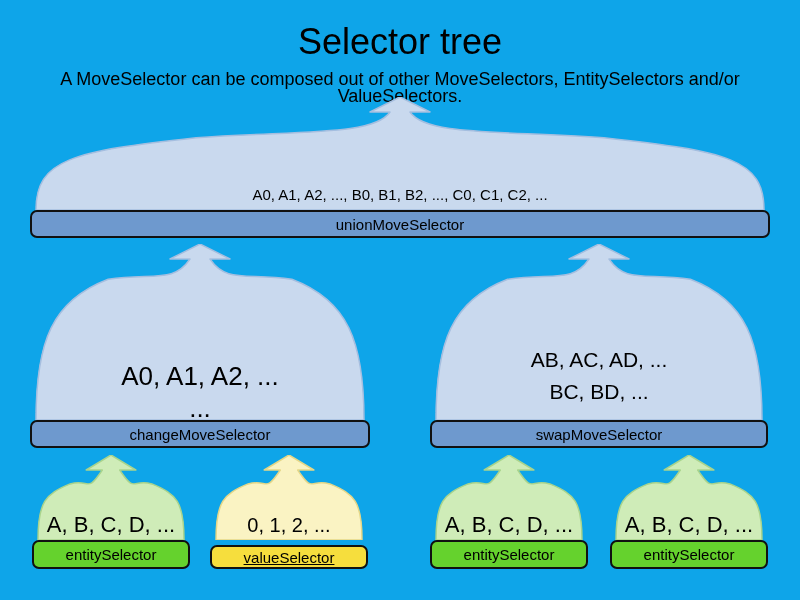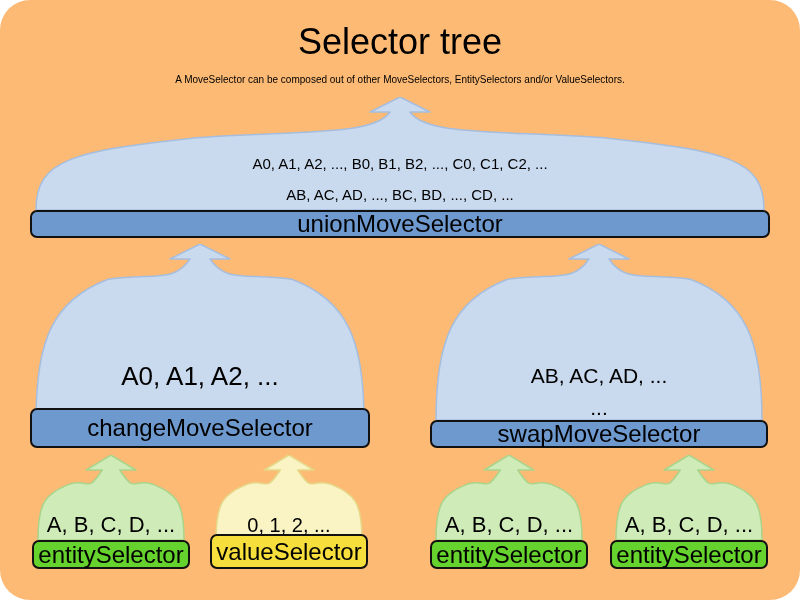--- a/index.html
+++ b/index.html
@@ -1,93 +1,93 @@
 <!DOCTYPE html>
 <html><head>
 <meta charset="utf-8">
 <style>
   html,body{margin:0;padding:0;background:#ffffff;}
   #canvas{
-    position:relative;width:800px;height:600px;background:#fdba74;overflow:hidden;
-    font-family:"Liberation Sans", sans-serif;color:#000;border-radius:30px;
+    position:relative;width:800px;height:600px;background:#0ea5e9;overflow:hidden;
+    font-family:"Liberation Sans", sans-serif;color:#000;
   }
   #title{
     position:absolute;top:22px;left:0;width:800px;text-align:center;
     font-size:36px;font-weight:400;line-height:40px;
   }
   #subtitle{
     position:absolute;top:71px;left:0;width:800px;text-align:center;
-    font-size:10px;font-weight:400;line-height:17px;
+    font-size:18px;font-weight:400;line-height:17px;
   }
   .node{position:absolute;}
   .node svg{position:absolute;left:0;top:0;display:block;}
   .lines{
     position:absolute;left:0;right:0;text-align:center;
   }
   .bar{
     position:absolute;bottom:0;left:0;right:0;box-sizing:border-box;
     border:2px solid #111111;border-radius:7px;
     display:flex;align-items:center;justify-content:center;
-    font-size:24px;line-height:1;
+    font-size:15px;line-height:1;
   }
 </style>
 </head>
 <body>
 
 <div id="canvas">
   <div id="title">Selector tree</div>
   <div id="subtitle">A MoveSelector can be composed out of other MoveSelectors, EntitySelectors and/or ValueSelectors.</div>
   <div id="diagram">
       <div class="node" style="left: 30px; top: 97px; width: 740px; height: 141px;">
         <svg width="740" height="113" viewBox="0 0 740 113">
           <path d="M 6.0 113 C 6.0 62.2 42.4 54.2 166.2 40.7 C 268.1 33.4 344.0 39.0 360.0 15 L 340.0 15 L 370.0 0 L 400.0 15 L 380.0 15 C 396.0 39.0 471.9 33.4 573.8 40.7 C 697.6 54.2 734.0 62.2 734.0 113 Z" fill="#c9d9ee" stroke="#a5bedf" stroke-width="1.5" stroke-linejoin="round"></path>
         </svg>
         <div class="lines" style="bottom:28px;font-size:15px;line-height:31px;">
           <div>A0, A1, A2, ..., B0, B1, B2, ..., C0, C1, C2, ...</div>
-          <div>AB, AC, AD, ..., BC, BD, ..., CD, ...</div>
         </div>
         <div class="bar" style="height:28px;background:#6e99ce;border-color:#111111;color:#000000;">unionMoveSelector</div>
       </div>
       <div class="node" style="left: 30px; top: 244px; width: 340px; height: 204px;">
         <svg width="340" height="176" viewBox="0 0 340 176">
           <path d="M 6.0 176 C 6.0 96.8 22.4 56.3 78.2 35.2 C 124.1 28.9 144.0 39.0 160.0 15 L 140.0 15 L 170.0 0 L 200.0 15 L 180.0 15 C 196.0 39.0 215.9 28.9 261.8 35.2 C 317.6 56.3 334.0 96.8 334.0 176 Z" fill="#c9d9ee" stroke="#a5bedf" stroke-width="1.5" stroke-linejoin="round"></path>
         </svg>
         <div class="lines" style="bottom:24px;font-size:26px;line-height:32px;">
           <div>A0, A1, A2, ...</div>
           <div>...</div>
         </div>
-        <div class="bar" style="height:40px;background:#6e99ce;border-color:#111111;color:#000000;">changeMoveSelector</div>
+        <div class="bar" style="height:28px;background:#6e99ce;border-color:#111111;color:#000000;">changeMoveSelector</div>
       </div>
       <div class="node" style="left: 430px; top: 244px; width: 338px; height: 204px;">
         <svg width="338" height="176" viewBox="0 0 338 176">
           <path d="M 6.0 176 C 6.0 96.8 22.3 56.3 77.7 35.2 C 123.4 28.9 143.0 39.0 159.0 15 L 139.0 15 L 169.0 0 L 199.0 15 L 179.0 15 C 195.0 39.0 214.6 28.9 260.3 35.2 C 315.7 56.3 332.0 96.8 332.0 176 Z" fill="#c9d9ee" stroke="#a5bedf" stroke-width="1.5" stroke-linejoin="round"></path>
         </svg>
-        <div class="lines" style="bottom:24px;font-size:21px;line-height:32px;">
+        <div class="lines" style="bottom:8px;font-size:21px;line-height:32px;">
           <div>AB, AC, AD, ...</div>
+          <div>BC, BD, ...</div>
           <div>...</div>
         </div>
         <div class="bar" style="height:28px;background:#6e99ce;border-color:#111111;color:#000000;">swapMoveSelector</div>
       </div>
       <div class="node" style="left: 32px; top: 455px; width: 158px; height: 114px;">
         <svg width="158" height="85" viewBox="0 0 158 85">
           <path d="M 6.0 85 C 6.0 46.8 13.3 39.1 38.1 28.9 C 58.6 23.7 54.3 39.0 70.3 15 L 54.2 15 L 79.0 0 L 103.8 15 L 87.7 15 C 103.7 39.0 99.4 23.7 119.9 28.9 C 144.7 39.1 152.0 46.8 152.0 85 Z" fill="#cfecb8" stroke="#a9d48c" stroke-width="1.5" stroke-linejoin="round"></path>
         </svg>
         <div class="lines" style="bottom:30px;font-size:22px;line-height:28px;">
           <div>A, B, C, D, ...</div>
         </div>
         <div class="bar" style="height:29px;background:#65d22d;border-color:#111111;color:#000000;">entitySelector</div>
       </div>
       <div class="node" style="left: 210px; top: 455px; width: 158px; height: 114px;">
         <svg width="158" height="85" viewBox="0 0 158 85">
           <path d="M 6.0 85 C 6.0 46.8 13.3 39.1 38.1 28.9 C 58.6 23.7 54.3 39.0 70.3 15 L 54.2 15 L 79.0 0 L 103.8 15 L 87.7 15 C 103.7 39.0 99.4 23.7 119.9 28.9 C 144.7 39.1 152.0 46.8 152.0 85 Z" fill="#faf3c3" stroke="#e5d787" stroke-width="1.5" stroke-linejoin="round"></path>
         </svg>
         <div class="lines" style="bottom:30px;font-size:20px;line-height:28px;">
           <div>0, 1, 2, ...</div>
         </div>
-        <div class="bar" style="height:35px;background:#f6de3d;border-color:#111111;color:#000000;">valueSelector</div>
+        <div class="bar" style="height:24px;background:#f6de3d;border-color:#111111;color:#000000;text-decoration:underline;">valueSelector</div>
       </div>
       <div class="node" style="left: 430px; top: 455px; width: 158px; height: 114px;">
         <svg width="158" height="85" viewBox="0 0 158 85">
           <path d="M 6.0 85 C 6.0 46.8 13.3 39.1 38.1 28.9 C 58.6 23.7 54.3 39.0 70.3 15 L 54.2 15 L 79.0 0 L 103.8 15 L 87.7 15 C 103.7 39.0 99.4 23.7 119.9 28.9 C 144.7 39.1 152.0 46.8 152.0 85 Z" fill="#cfecb8" stroke="#a9d48c" stroke-width="1.5" stroke-linejoin="round"></path>
         </svg>
         <div class="lines" style="bottom:30px;font-size:22px;line-height:28px;">
           <div>A, B, C, D, ...</div>
         </div>
         <div class="bar" style="height:29px;background:#65d22d;border-color:#111111;color:#000000;">entitySelector</div>
       </div>

